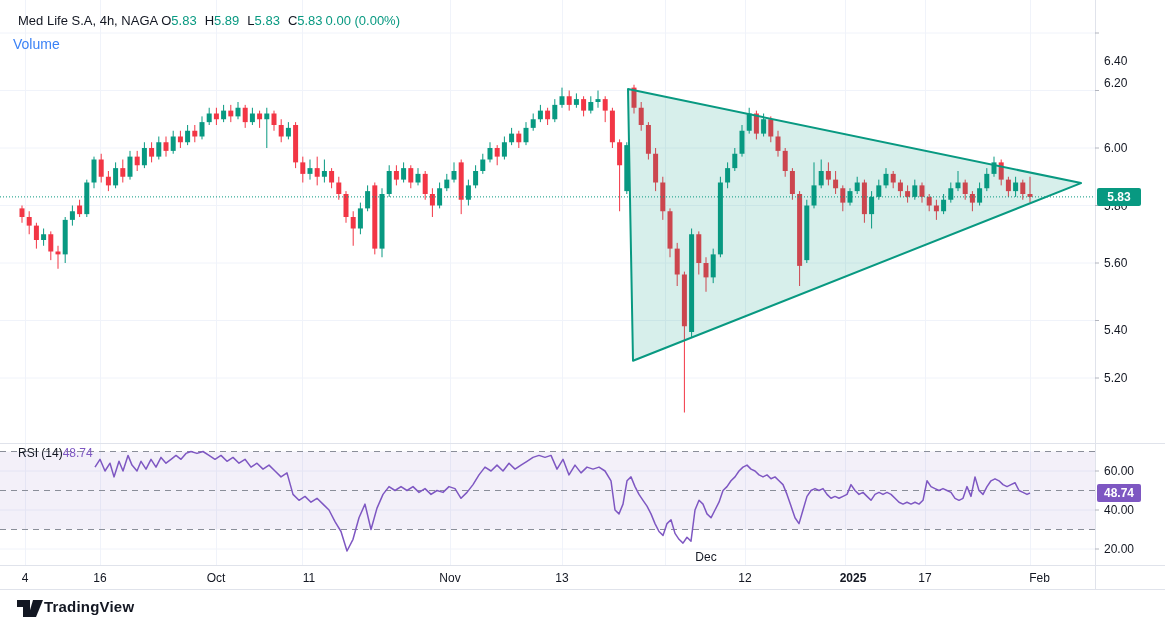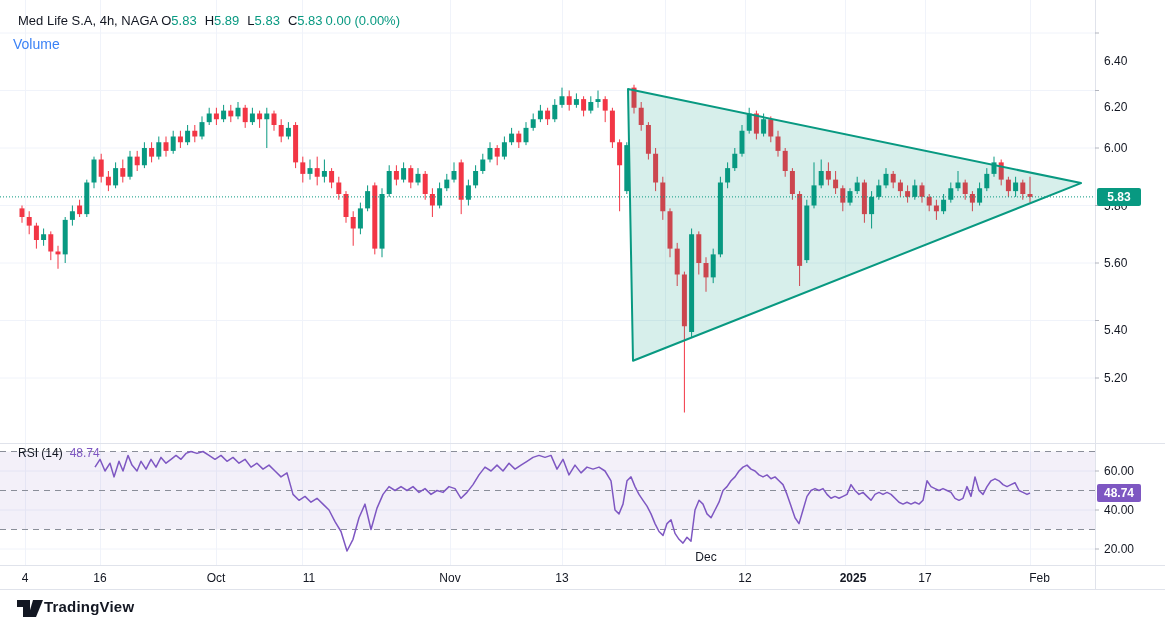--- a/index.html
+++ b/index.html
@@ -6,21 +6,21 @@
   #app{position:relative;width:1165px;height:626px;background:#fff;overflow:hidden;
        font-family:"Liberation Sans",sans-serif;color:#131722;}
   #chart-svg{position:absolute;left:0;top:0;z-index:0;}
   .overlay{position:absolute;z-index:2;}
   #header-row{top:13px;left:18px;display:flex;gap:3px;font-size:13px;align-items:baseline;white-space:nowrap;}
   #symbol-title{color:#131722;font-weight:400;}
   .ohlc-pair .k{color:#131722;}
   .ohlc-pair .v{color:#089981;}
   #change-text{color:#089981;}
   #volume-label{top:36px;left:13px;font-size:14px;color:#3b82f6;}
-  #rsi-label-row{top:446px;left:18px;font-size:12px;display:flex;gap:7px;}
+  #rsi-label-row{top:446px;left:18px;font-size:12px;display:flex;}
   #rsi-title{color:#131722;}
   #rsi-value{color:#7e57c2;}
   .axis-label{position:absolute;left:1104px;width:52px;font-size:12px;color:#131722;
               height:14px;line-height:14px;z-index:1;}
   .badge{position:absolute;left:1097px;width:44px;height:18px;line-height:18px;text-align:center;
          font-size:12px;font-weight:700;color:#fff;border-radius:2px;z-index:3;}
   .time-label{position:absolute;top:571px;transform:translateX(-50%);font-size:12px;color:#131722;z-index:1;}
   .time-label.bold{font-weight:700;}
   #price-axis-area{position:absolute;left:1095px;top:0;width:70px;height:589px;z-index:1;}
   #time-axis-area{position:absolute;left:0;top:566px;width:1165px;height:23px;z-index:1;}
@@ -384,21 +384,21 @@
   <div class="badge" id="rsi-badge" style="top: 483.957px; background: rgb(126, 87, 194);">48.74</div>
 
   <div id="footer-bar">
     <svg id="logo-glyph" width="30" height="24" viewBox="0 0 30 24">
       <path d="M1 3 h13 v17 h-7 v-10 h-6 z" fill="#131722"></path>
       <path d="M17 3 h10 l-7 17 h-8 z" fill="#131722"></path>
     </svg>
     <span id="brand-text">TradingView</span>
   </div>
 <div class="axis-label" style="top: 26px; left: 1104px; margin-top: 28px;">6.40</div>
-    <div class="axis-label" style="top: 100px; left: 1104px;">6.20</div>
+    <div class="axis-label" style="top: 76px; left: 1104px;">6.20</div>
     <div class="axis-label" style="top: 141px; left: 1104px;">6.00</div>
     <div class="axis-label" style="top: 198.5px; left: 1104px;">5.80</div>
     <div class="axis-label" style="top: 256px; left: 1104px;">5.60</div>
     <div class="axis-label" style="top: 323px; left: 1104px;">5.40</div>
     <div class="axis-label" style="top: 371px; left: 1104px;">5.20</div>
     <div class="axis-label" style="top: 464px; left: 1104px;">60.00</div>
     <div class="axis-label" style="top: 503px; left: 1104px;">40.00</div>
     <div class="axis-label" style="top: 542px; left: 1104px;">20.00</div>
     <div class="time-label" style="top: 571px; left: 25px;">4</div>
     <div class="time-label" style="top: 571px; left: 100px;">16</div>

